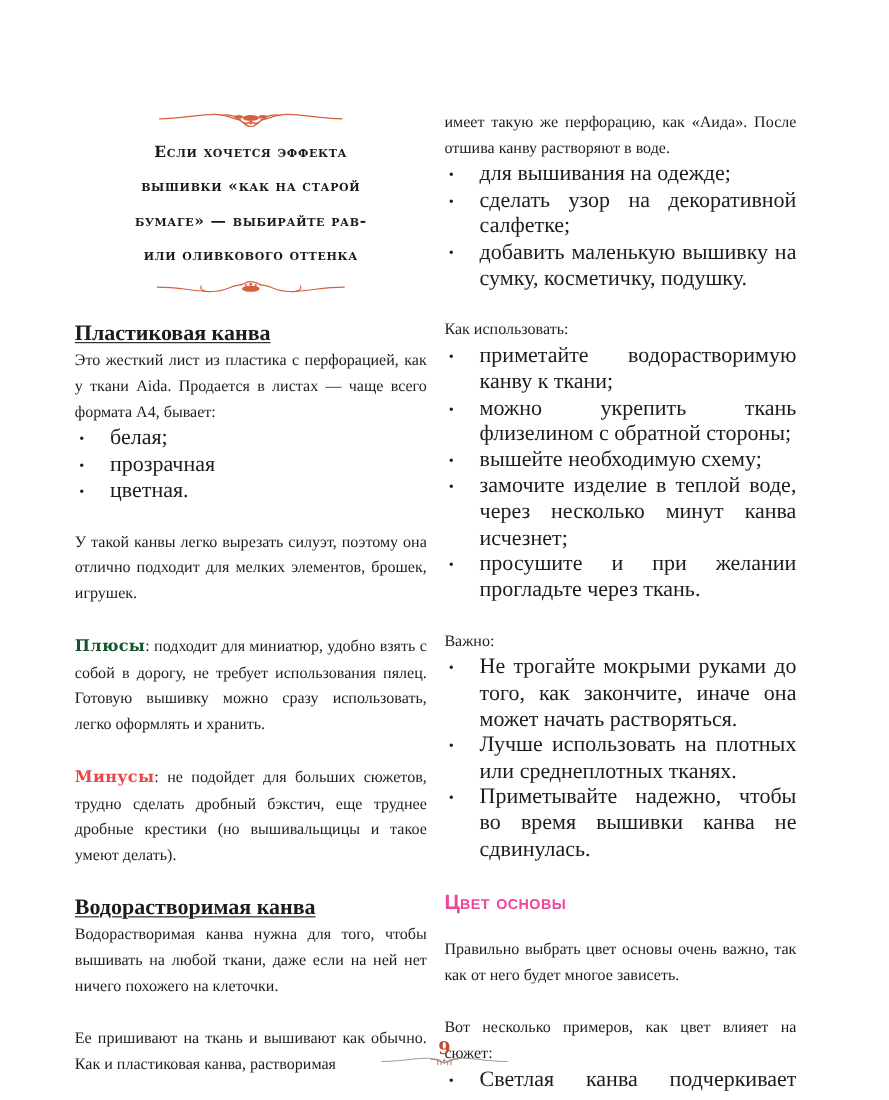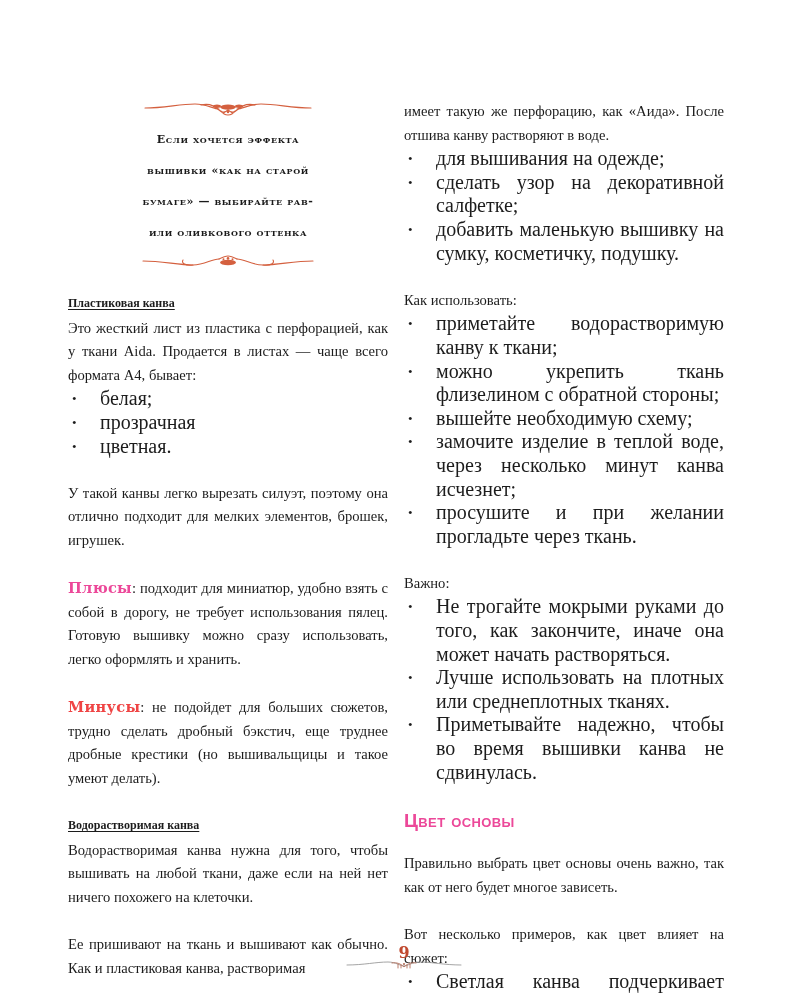--- a/index.html
+++ b/index.html
@@ -48,21 +48,21 @@
     display: block;
     width: 178px;
     height: 16px;
     margin: 0 auto;
     overflow: visible;
   }
   .pq-rule svg { display: block; }
   .pq-text {
     font-family: "DejaVu Serif", "Liberation Serif", serif;
     font-weight: 700;
-    font-size: 11px;
+    font-size: 14px;
     line-height: 31px;
     letter-spacing: 0.6px;
     color: #1a1a1a;
     margin: 8px 0 6px 0;
     font-variant: small-caps;
   }
   .pq-line { display: block; white-space: nowrap; }
 
   
   p.body {
@@ -70,21 +70,21 @@
     font-size: 14.6px;
     line-height: 23.6px;
     text-align: justify;
     text-justify: inter-word;
     hyphens: manual;
   }
   p.body.gap   { margin-top: 23.6px; }
 
   h3.subhead {
     margin: 0 0 1px 0;
-    font-size: 12px;
+    font-size: 20px;
     line-height: 23.6px;
     font-weight: 700;
     text-decoration: underline;
     text-underline-offset: 2px;
     text-decoration-thickness: 1px;
   }
 
   h2.section-head {
     margin: 26px 0 20px 0;
     font-family: Liberation Sans, sans-serif;
@@ -92,21 +92,21 @@
     line-height: 22px;
     font-weight: 700;
     letter-spacing: 0.4px;
     font-variant: small-caps;
     color: #ec4899;
   }
 
   .lead-plus {
     font-family: "DejaVu Serif", "Liberation Serif", serif;
     font-weight: 700;
-    color: #ec4899;
+    color: #14532d;
     letter-spacing: 0.3px;
   }
   .lead-minus {
     font-family: "DejaVu Serif", "Liberation Serif", serif;
     font-weight: 700;
     color: #ef4444;
     letter-spacing: 0.3px;
   }
 
   

